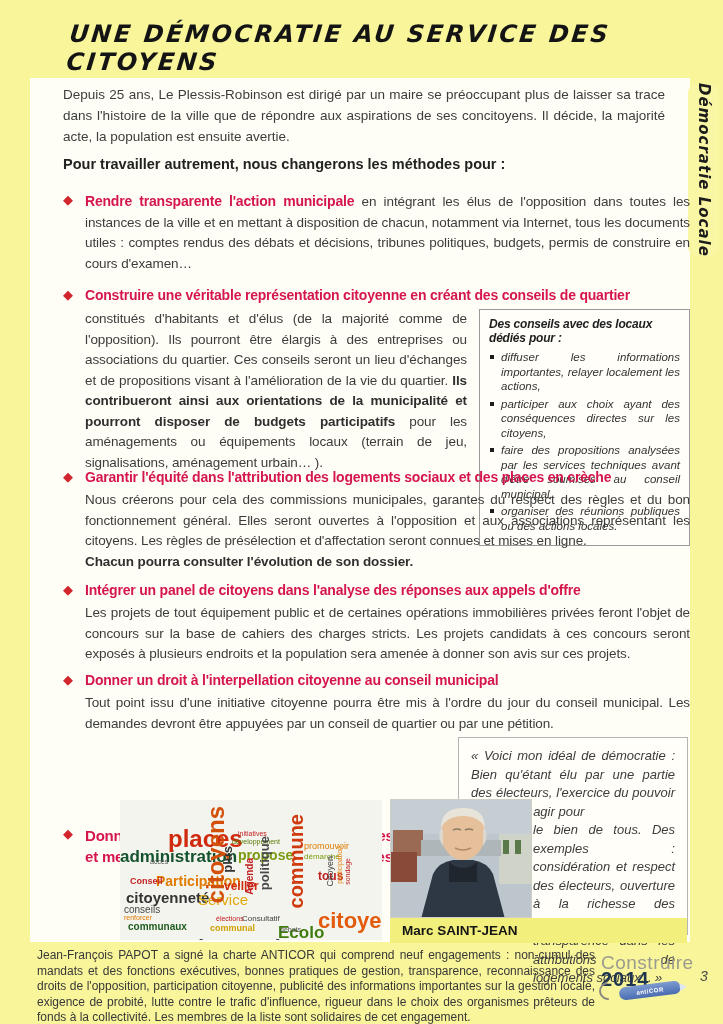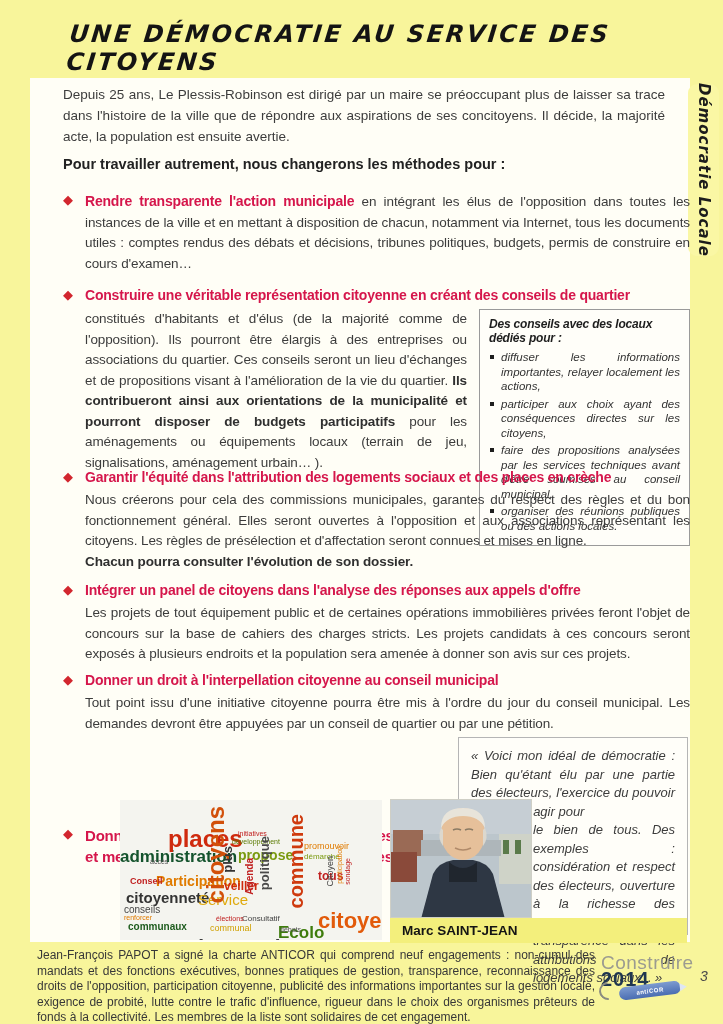--- a/index.html
+++ b/index.html
@@ -243,21 +243,21 @@
       <span class="wc-word" style="left: 4px; top: 114px; font-size: 7px; color: rgb(224, 123, 0); font-weight: normal;">renforcer</span>
       <span class="wc-word" style="left: 8px; top: 122px; font-size: 10px; color: rgb(30, 92, 30); font-weight: bold;">communaux</span>
       <span class="wc-word" style="left: 58px; top: 112px; font-size: 21px; color: rgb(61, 61, 61); font-weight: bold; margin-top: 24px;">Démocratie</span>
       <span class="wc-word" style="left: 150px; top: 110px; font-size: 22px; color: rgb(226, 90, 10); font-weight: bold; padding-left: 48px;">citoyenne</span>
       <span class="wc-word" style="left: 78px; top: 92px; font-size: 15px; color: rgb(223, 169, 12); font-weight: normal;">Service</span>
       <span class="wc-word" style="left: 104px; top: 80px; font-size: 12px; color: rgb(207, 42, 14); font-weight: bold;">veiller</span>
       <span class="wc-word" style="left: 118px; top: 48px; font-size: 14px; color: rgb(122, 154, 16); font-weight: bold;">propose</span>
       <span class="wc-word" style="left: 158px; top: 80px; font-size: 17px; color: rgb(62, 124, 12); font-weight: bold; margin-top: 44px;">Ecolo</span>
       <span class="wc-word" style="left: 184px; top: 42px; font-size: 9px; color: rgb(224, 123, 0); font-weight: normal;">promouvoir</span>
       <span class="wc-word" style="left: 198px; top: 70px; font-size: 12px; color: rgb(192, 32, 32); font-weight: bold;">tous</span>
-      <span class="wc-word" style="left: 90px; top: 124px; font-size: 9px; color: rgb(208, 160, 0); font-weight: normal;">communal</span>
+      <span class="wc-word" style="left: 90px; top: 124px; font-size: 9px; color: rgb(208, 160, 0); font-weight: bold;">communal</span>
       <span class="wc-word" style="left: 122px; top: 115px; font-size: 8px; color: rgb(68, 68, 68); font-weight: normal;">Consultatif</span>
       <span class="wc-word" style="left: 96px; top: 115px; font-size: 7px; color: rgb(192, 32, 32); font-weight: normal;">élections</span>
       <span class="wc-word" style="left: 184px; top: 53px; font-size: 8px; color: rgb(122, 154, 16); font-weight: normal;">démarche</span>
       <span class="wc-word" style="left: 118px; top: 30px; font-size: 7px; color: rgb(192, 32, 32); font-weight: normal;">initiatives</span>
       <span class="wc-word" style="left: 112px; top: 38px; font-size: 7px; color: rgb(90, 122, 0); font-weight: normal;">développement</span>
       <span class="wc-word" style="left: 30px; top: 58px; font-size: 7px; color: rgb(85, 85, 85); font-weight: normal;">accès</span>
       <span class="wc-word" style="left: 160px; top: 126px; font-size: 7px; color: rgb(85, 85, 85); font-weight: normal;">débats</span>
       <span class="wc-word wc-vert" style="left: 84px; top: 6px; font-size: 24px; color: rgb(210, 80, 10); font-weight: bold;">citoyens</span>
       <span class="wc-word wc-vert" style="left: 166px; top: 14px; font-size: 20px; color: rgb(207, 58, 14); font-weight: bold;">commune</span>
       <span class="wc-word wc-vert" style="left: 138px; top: 36px; font-size: 13px; color: rgb(74, 74, 74); font-weight: bold;">politique</span>

